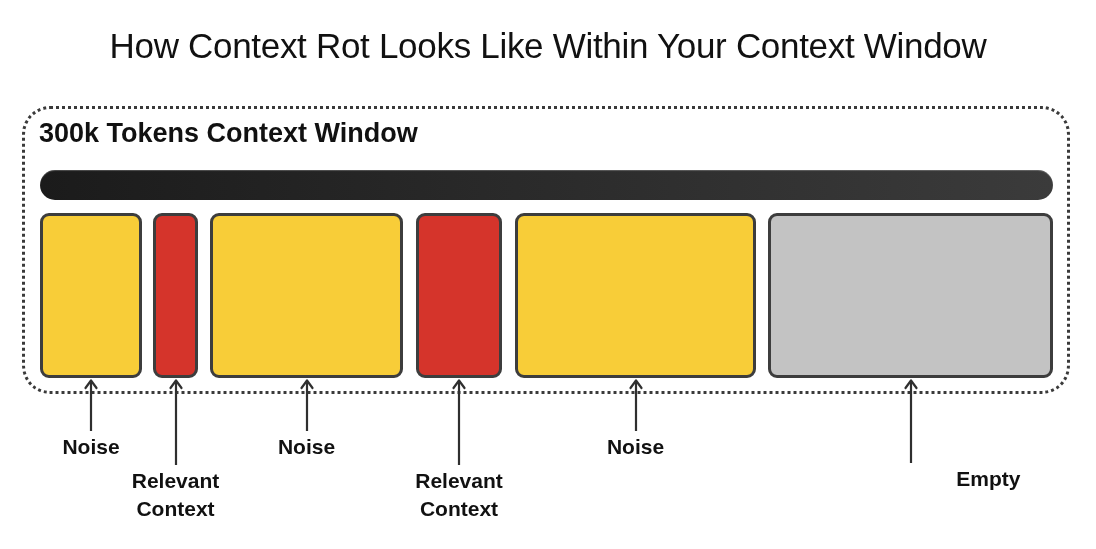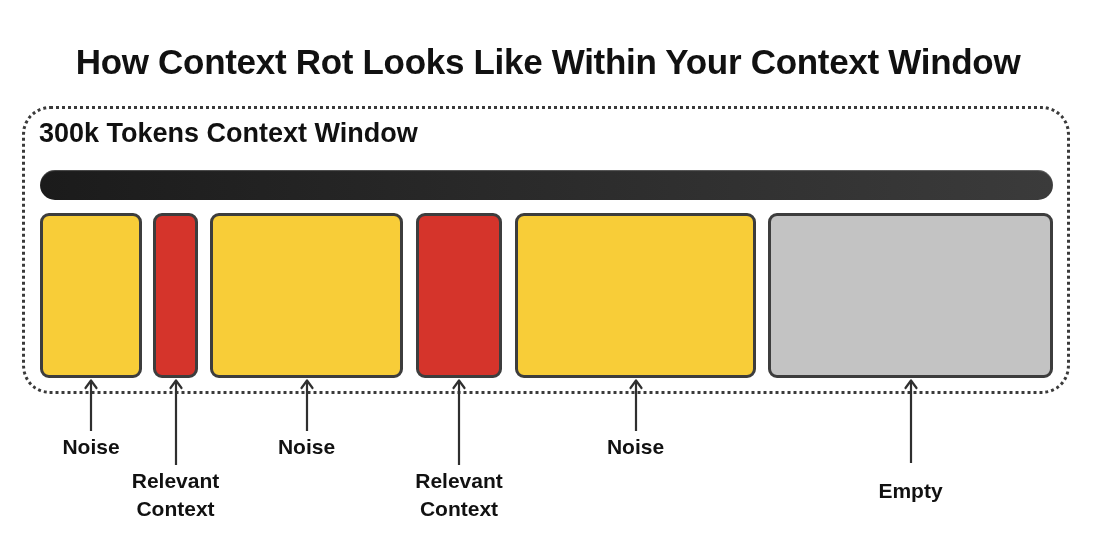--- a/index.html
+++ b/index.html
@@ -7,24 +7,24 @@
     position: relative;
     width: 1096px;
     height: 549px;
     background: #ffffff;
     font-family: "Liberation Sans", sans-serif;
     overflow: hidden;
   }
   .title {
     position: absolute;
     left: 0; right: 0; top: 26px;
-    margin: 16px;
+    margin: 0;
     text-align: center;
     font-size: 35px;
-    font-weight: bold;
+    font-weight: normal;
     letter-spacing: -0.3px;
     color: var(--text);
   }
   .window {
     position: absolute;
     left: 22px; top: 106px;
     width: 1048px; height: 288px;
     box-sizing: border-box;
     border: 3px dotted var(--container_border);
     border-radius: 28px;
@@ -127,17 +127,17 @@
         <line x1="8" y1="2" x2="8" y2="52" stroke="#2F2F2F" stroke-width="2.2"></line>
         <polyline points="2.5,9 8,1.5 13.5,9" fill="none" stroke="#2F2F2F" stroke-width="2.2" stroke-linecap="round" stroke-linejoin="round"></polyline>
       </svg>
       <div class="annotation-label" style="left: 525.5px; top: 433px;">
         <div>Noise</div>
       </div>
       <svg class="arrow" width="16" height="84" viewBox="0 0 16 84" style="left: 902.5px; top: 379px;">
         <line x1="8" y1="2" x2="8" y2="84" stroke="#2F2F2F" stroke-width="2.2"></line>
         <polyline points="2.5,9 8,1.5 13.5,9" fill="none" stroke="#2F2F2F" stroke-width="2.2" stroke-linecap="round" stroke-linejoin="round"></polyline>
       </svg>
-      <div class="annotation-label" style="left: 800.5px; top: 477px;">
+      <div class="annotation-label" style="left: 800.5px; top: 465px; text-align: right;">
         <div>Empty</div>
       </div>
     </div>
 </div>
 
 </body></html>

